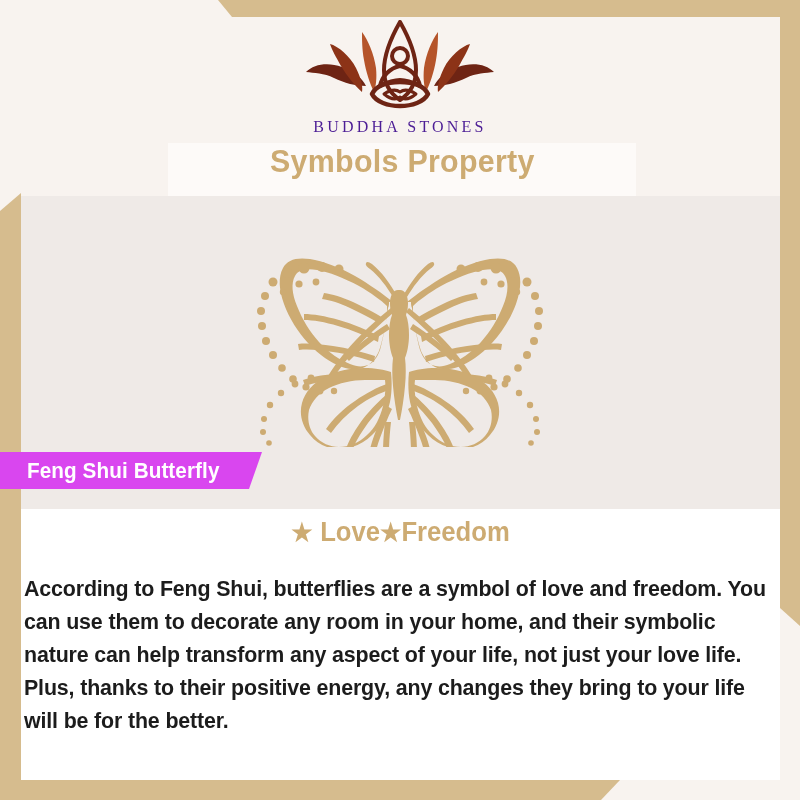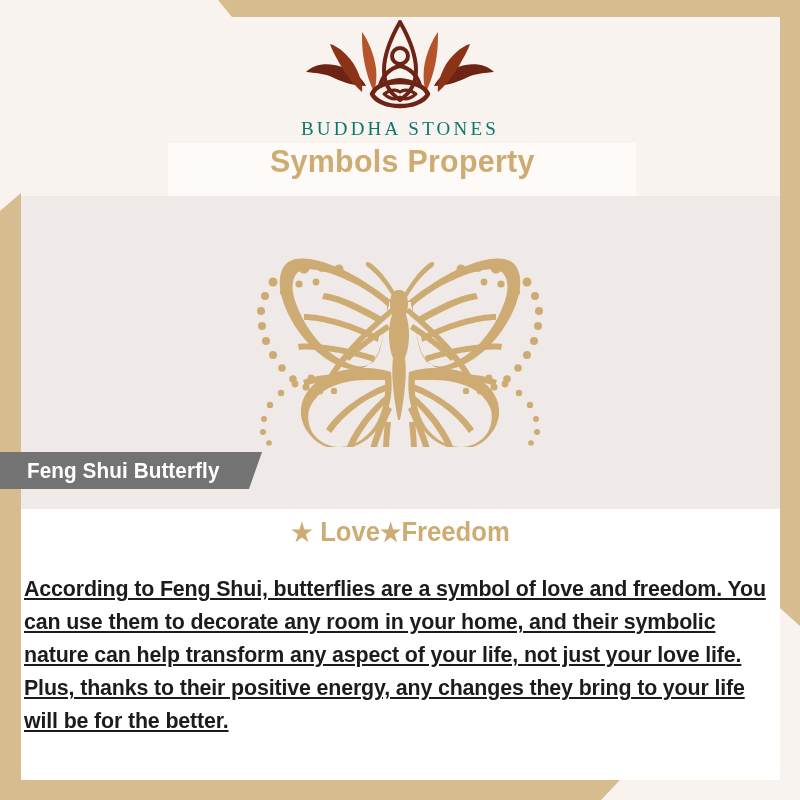--- a/index.html
+++ b/index.html
@@ -35,21 +35,21 @@
   .panel-top{position:absolute;left:21px;top:17px;right:20px;height:180px;background:#f8f3ef;}
   .panel-mid{position:absolute;left:21px;top:196px;right:20px;height:313px;background:#efeae7;}
   .panel-bottom{position:absolute;left:21px;top:509px;right:20px;bottom:20px;background:#ffffff;}
 
   
   .logo{position:absolute;left:0;right:0;top:20px;display:flex;flex-direction:column;
         align-items:center;}
   .logo svg{display:block;}
   .logo-word{
     font-family:"Liberation Serif", serif;
-    font-size:19px;letter-spacing:3.2px;color:#0f766e;
+    font-size:16px;letter-spacing:3.2px;color:#4c1d95;
     margin-top:3px;font-weight:400;
   }
 
   
   .title-box{
     position:absolute;left:168px;top:143px;width:468px;height:53px;
     background:#fdfaf8;display:flex;justify-content:center;
   }
   .title-text{
     font-family:"Liberation Sans Narrow","Liberation Sans",sans-serif;
@@ -57,21 +57,21 @@
     letter-spacing:.3px;transform:scaleX(.95);
   }
 
   
   .butterfly{position:absolute;left:0;right:0;top:232px;display:flex;justify-content:center;}
   .butterfly svg{display:block;}
 
   
   .ribbon{
     position:absolute;left:0;top:452px;width:262px;height:37px;
-    background:#737373;
+    background:#d946ef;
     clip-path:polygon(0 0,100% 0,calc(100% - 13px) 100%,0 100%);
     display:flex;align-items:center;
   }
   .ribbon-text{
     font-family:"Liberation Sans Narrow","Liberation Sans",sans-serif;
     font-weight:bold;font-size:22px;color:#ffffff;
     margin-left:27px;letter-spacing:.1px;transform:scaleX(.94);
     transform-origin:left center;
   }
 
@@ -86,21 +86,20 @@
   .subtitle .star{font-size:25px;line-height:1;}
   .subtitle .gap{display:inline-block;width:8px;}
 
   
   .body-copy{
     position:absolute;left:24px;top:552px;width:756px;
     font-family:"Liberation Sans",sans-serif;
     font-weight:bold;font-size:21.4px;line-height:33px;
     color:#1c1c1c;letter-spacing:-.15px;
     text-align:left;
-    text-decoration:underline;
   }
 </style>
 </head>
 <body>
 
 <div class="frame">
   <div class="band band-top"></div>
   <div class="band band-right"></div>
   <div class="band band-left"></div>
   <div class="band band-bottom"></div>

